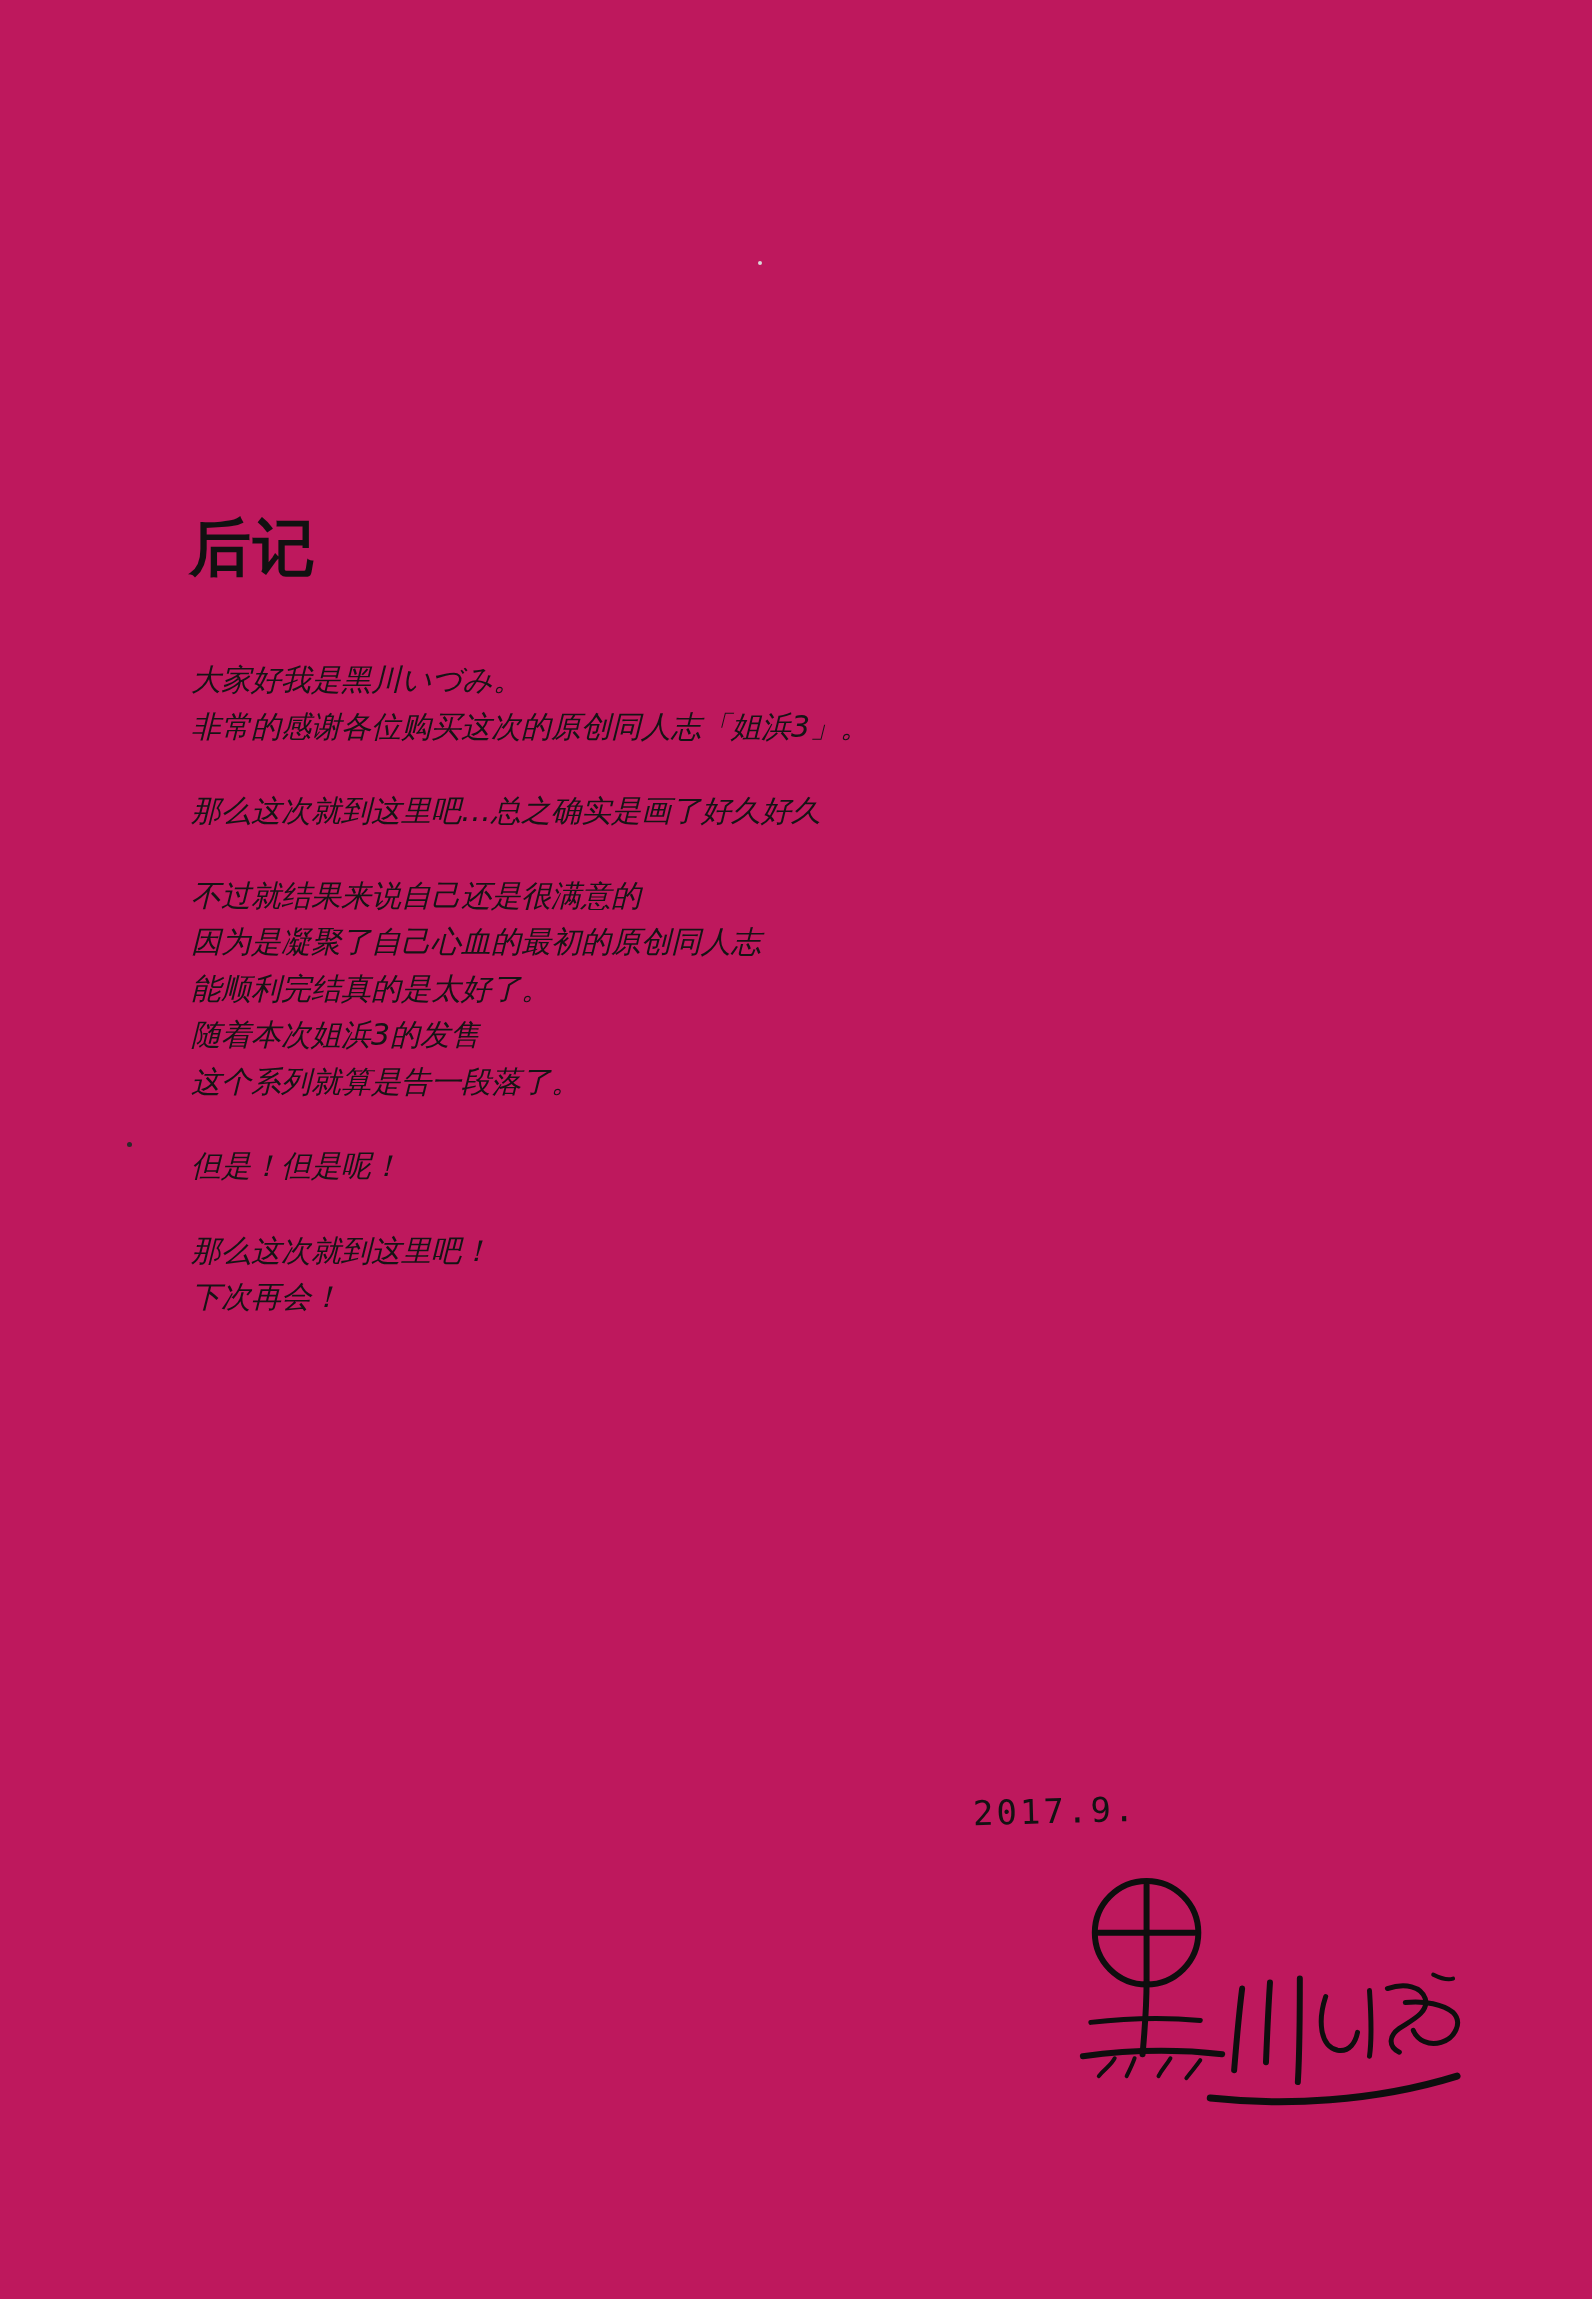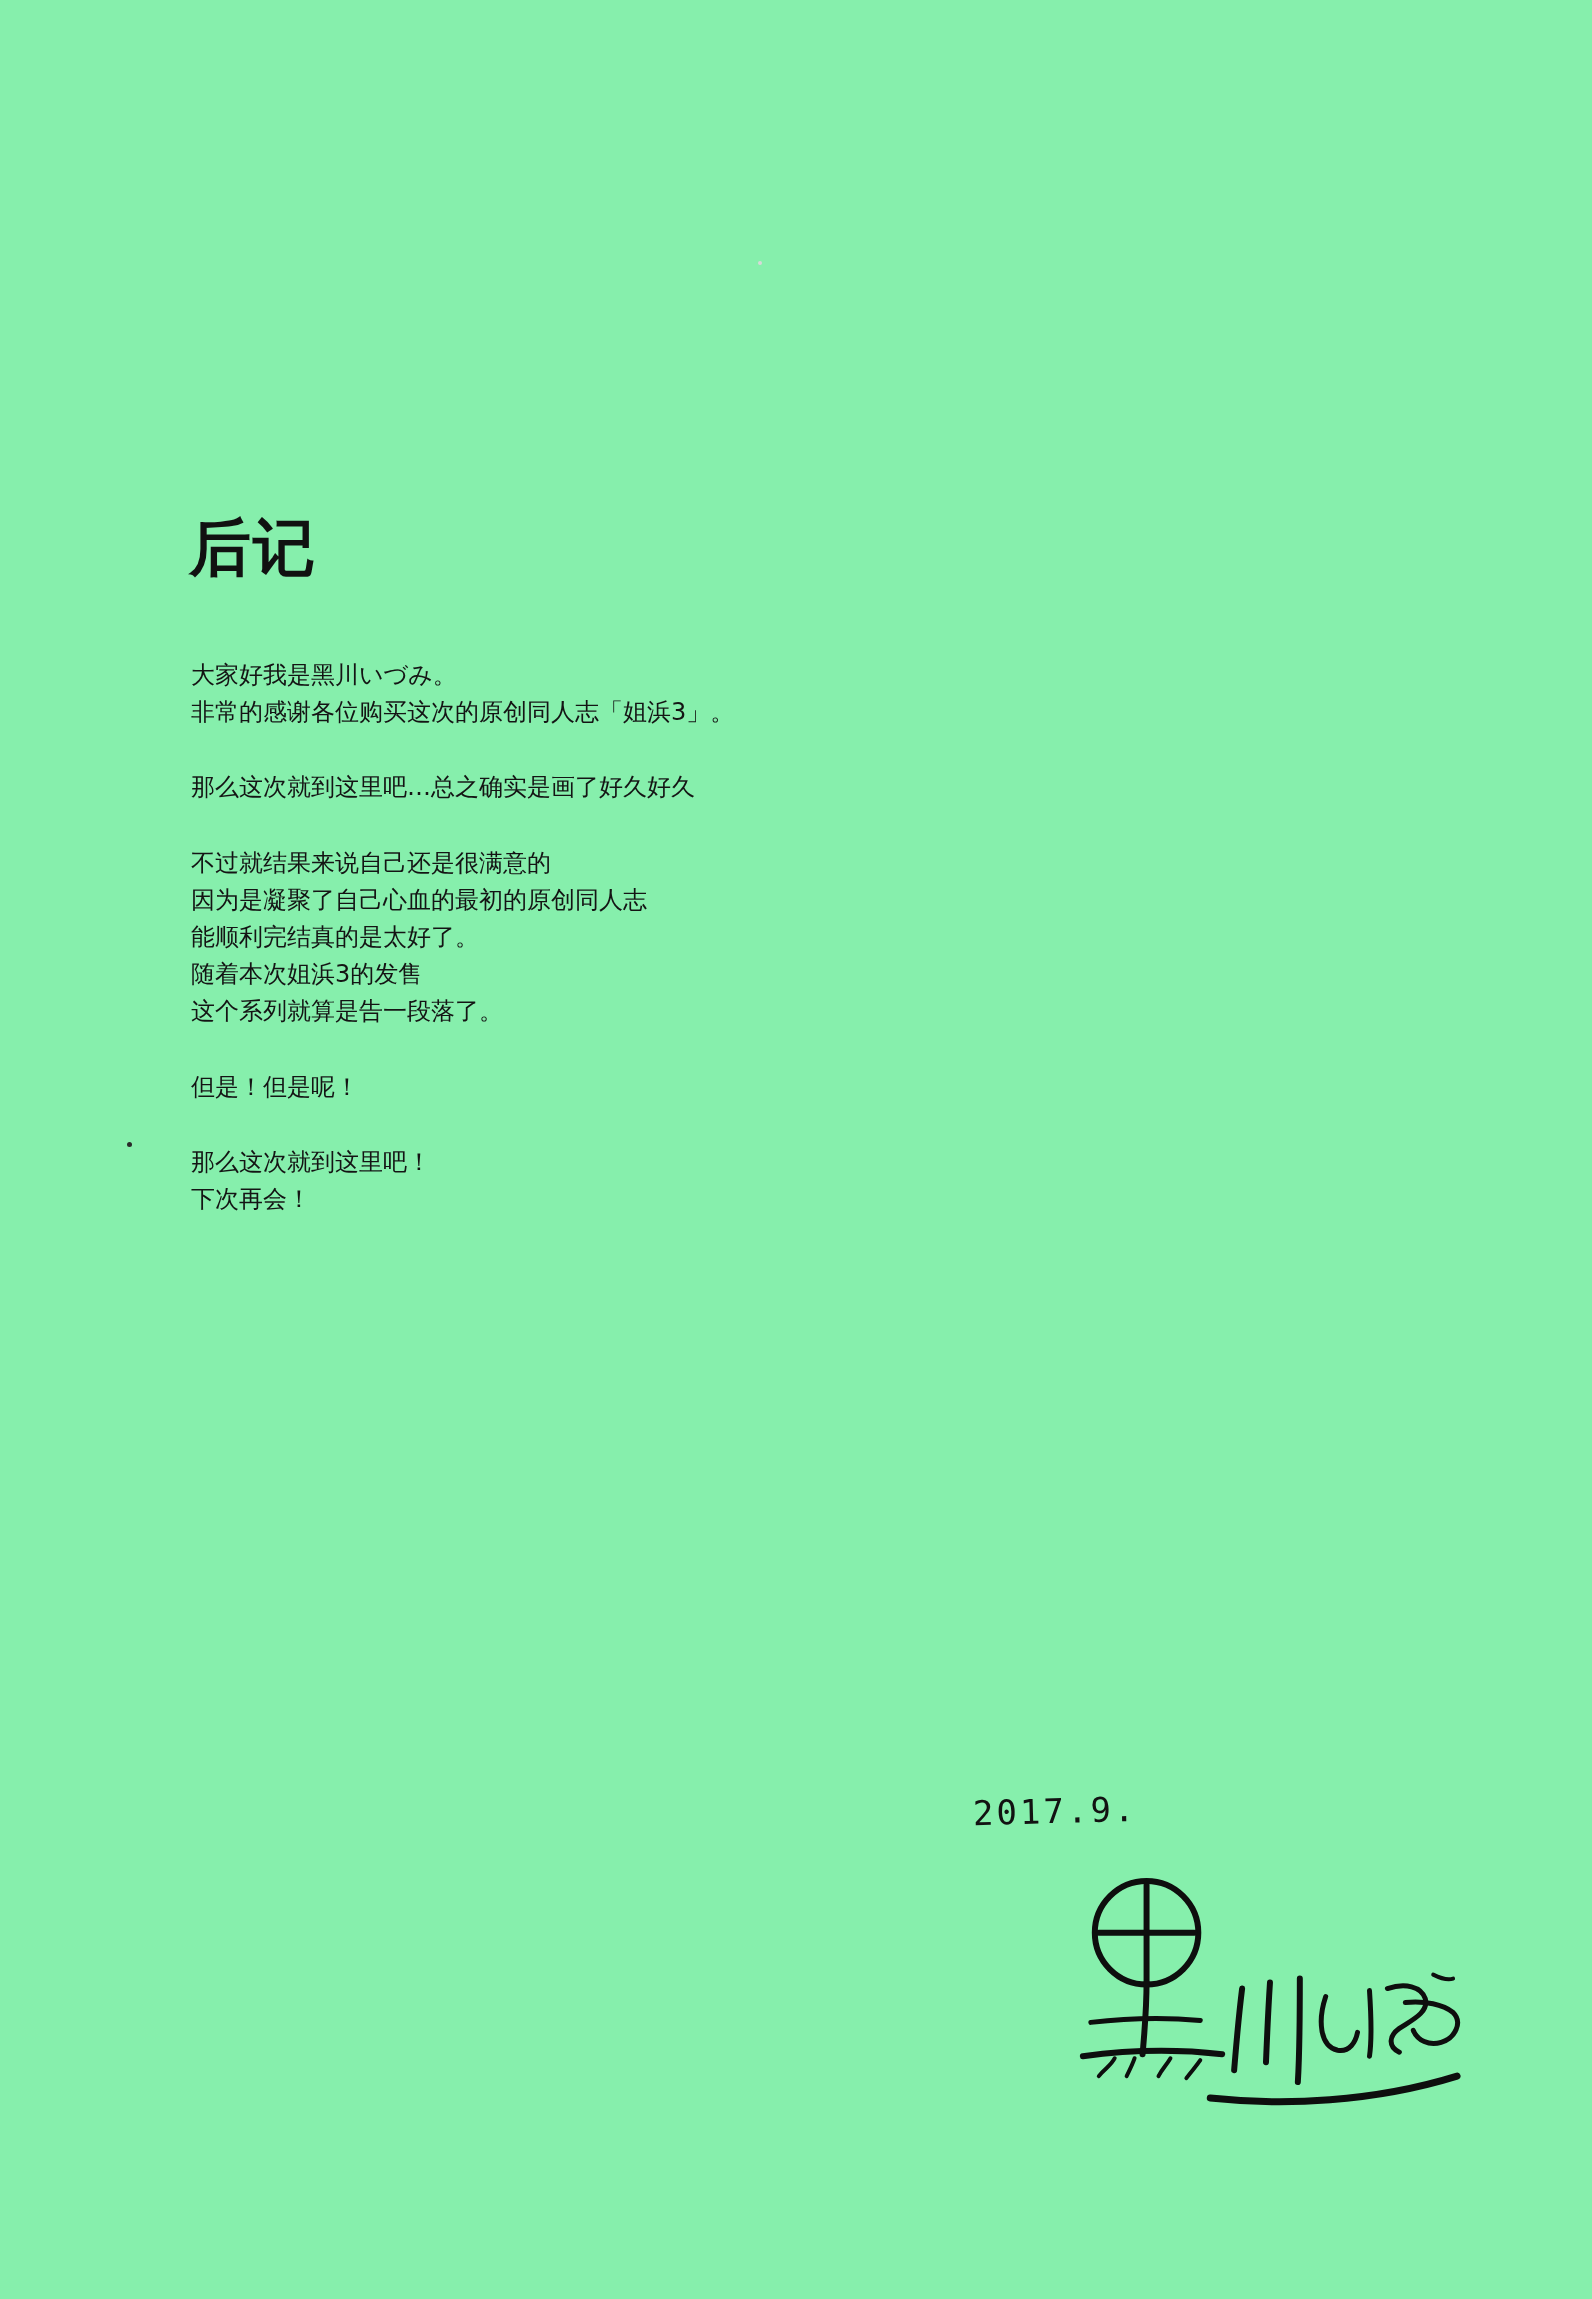--- a/index.html
+++ b/index.html
@@ -11,41 +11,42 @@
     width: 1592px;
     height: 2299px;
     position: relative;
     font-family: "DejaVu Sans", "Liberation Sans", sans-serif;
     color: #1a1a1a;
     overflow: hidden;
   }
   .page {
     position: absolute;
     inset: 0;
-    background: #86efac;
+    background: #be185d;
   }
   .afterword-title {
     position: absolute;
     left: 189px;
     top: 517px;
     font-size: 62px;
     font-weight: 700;
     letter-spacing: 2px;
     color: #111111;
     line-height: 1;
   }
   .body-text {
     position: absolute;
     left: 191px;
     top: 657px;
     width: 1095px;
-    font-size: 24px;
+    font-size: 30px;
     line-height: 1.55;
     color: #141414;
     font-weight: 500;
+    font-style: italic;
   }
   .para {
     margin: 0 0 38px 0;
     white-space: pre-line;
   }
   .para:last-child {
     margin-bottom: 0;
   }
   .sig-date {
     position: absolute;

